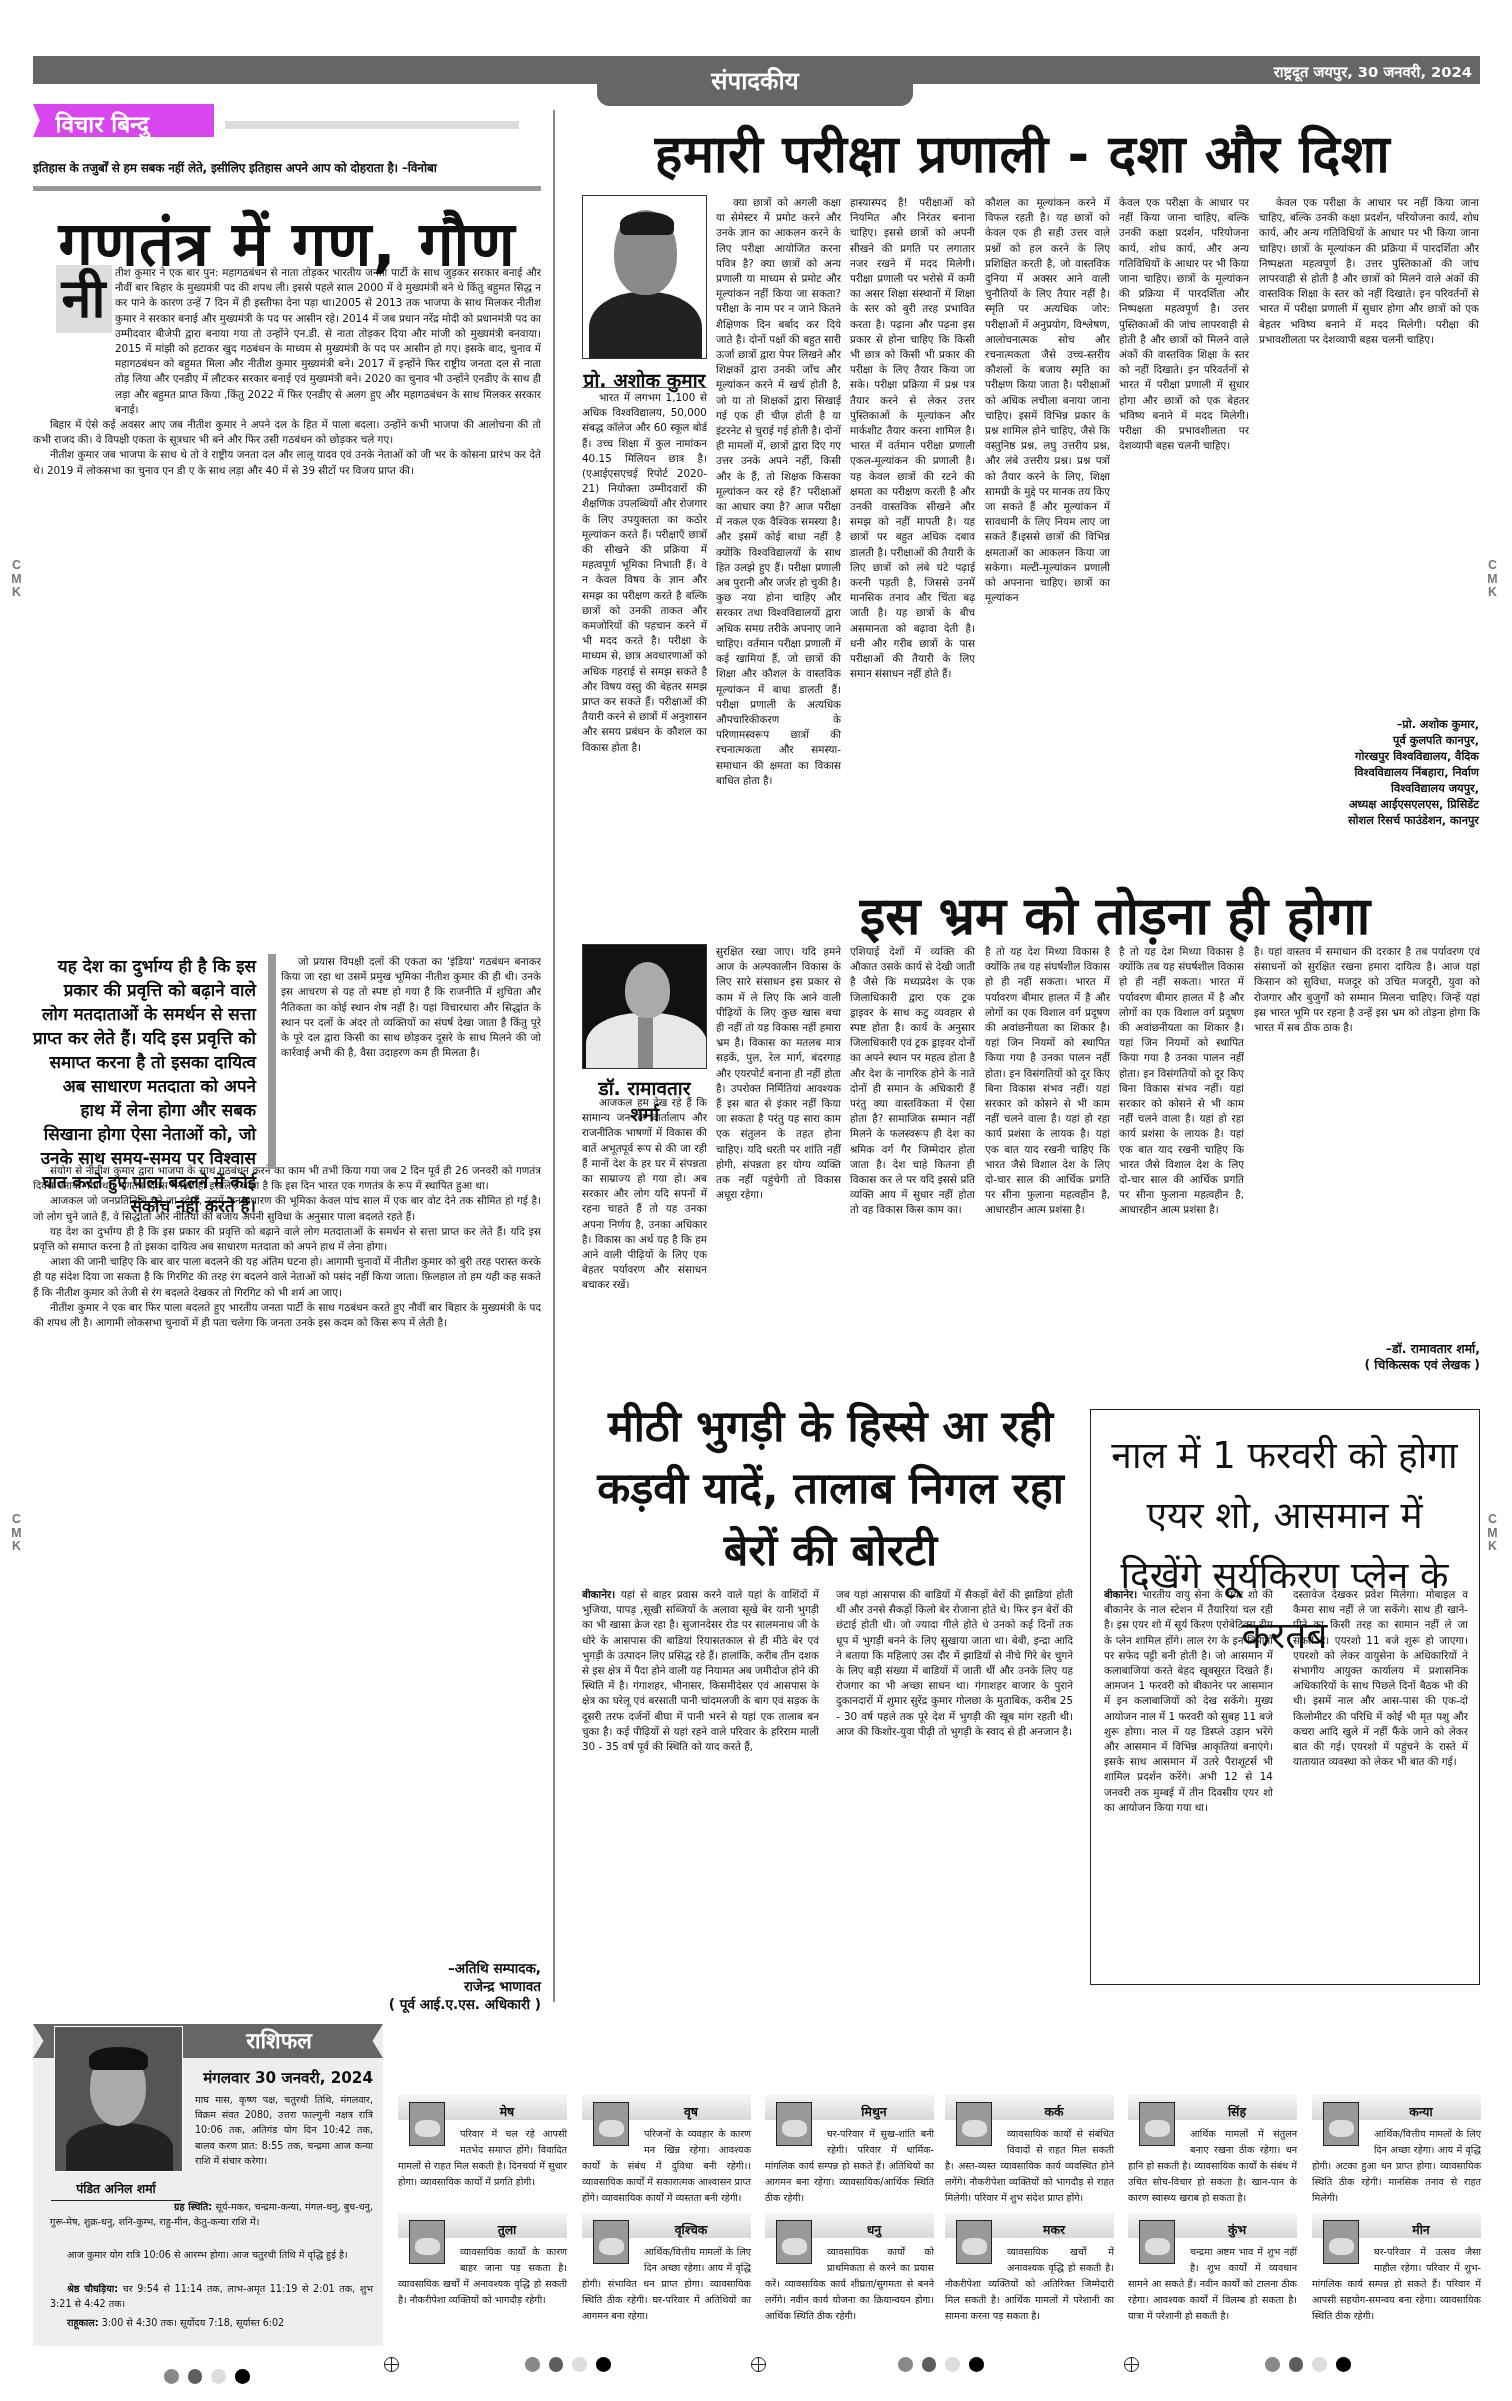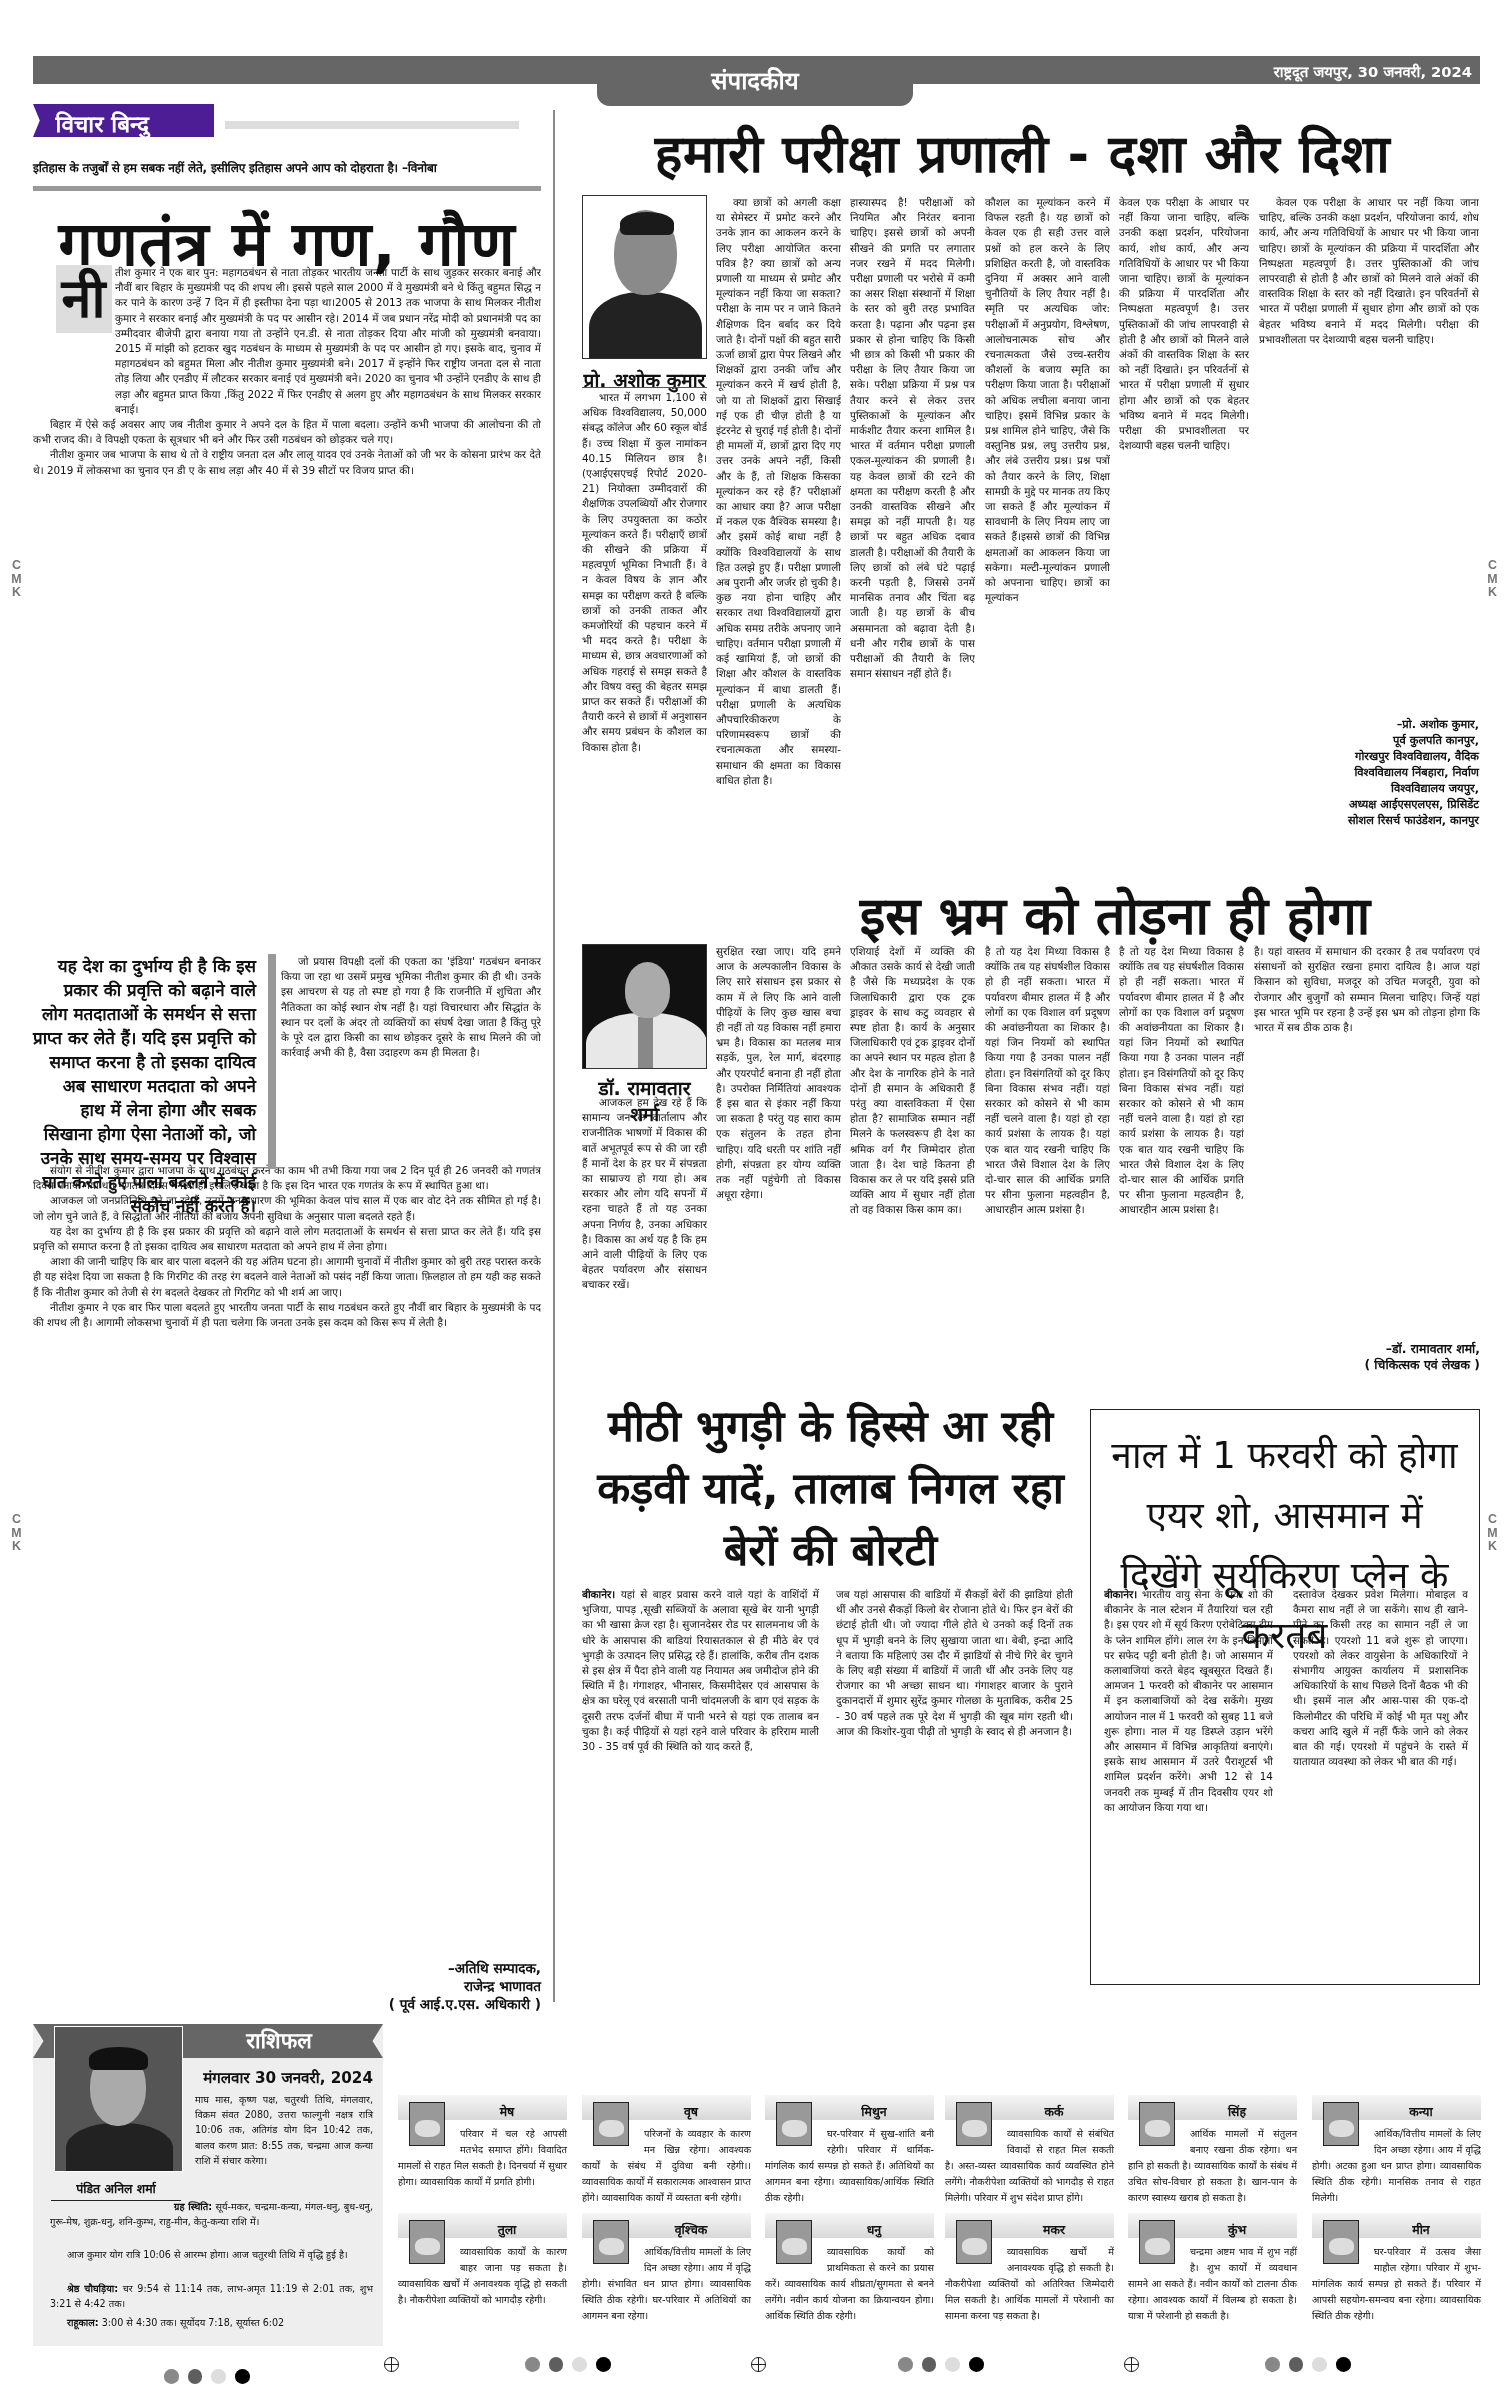--- a/index.html
+++ b/index.html
@@ -7,21 +7,21 @@
   body { position: relative; font-family: "DejaVu Sans", sans-serif; color: #111; }
 
   .topbar { position: absolute; left: 33px; top: 56px; width: 1447px; height: 28px; background: #666; }
   .topbar-tab { position: absolute; left: 597px; top: 56px; width: 316px; height: 50px; background: #666; border-radius: 0 0 12.4px 12.4px; color: #fff; font-size: 24px; font-weight: bold; text-align: center; line-height: 50px; }
   .topbar-date { position: absolute; right: 40px; top: 61px; color: #fff; font-size: 14.7px; font-weight: bold; }
 
   .reg-mark { position: absolute; font-family: "Liberation Sans", sans-serif; font-size: 12.4px; font-weight: bold; color: #777; line-height: 13.6px; text-align: center; width: 17px; }
 
   
   .left-col { position: absolute; left: 33px; top: 104px; width: 508px; }
-  .vichar-banner { position: absolute; left: 0; top: 0; width: 181px; height: 33px; background: #4c1d95; color: #fff; font-size: 22.6px; font-weight: bold; line-height: 41px; padding-left: 22.6px; clip-path: polygon(0 0,100% 0,100% 100%,0 100%,6.8px 50%); }
+  .vichar-banner { position: absolute; left: 0; top: 0; width: 181px; height: 33px; background: #d946ef; color: #fff; font-size: 22.6px; font-weight: bold; line-height: 41px; padding-left: 22.6px; clip-path: polygon(0 0,100% 0,100% 100%,0 100%,6.8px 50%); }
   .vichar-line { position: absolute; left: 192px; top: 17px; width: 294px; height: 8px; background: #ddd; }
   .quote-line { position: absolute; left: 0; top: 55px; width: 508px; font-size: 12px; font-weight: bold; white-space: nowrap; letter-spacing: -0.2px; }
   .quote-rule { position: absolute; left: 0; top: 82px; width: 508px; height: 4.5px; background: #999; }
   .main-headline1 { position: absolute; left: 0; top: 96px; width: 508px; text-align: center; font-size: 61px; font-weight: bold; letter-spacing: 1.1px; }
   .dropcap { position: absolute; left: 22.6px; top: 161px; width: 56px; height: 68px; background: #ddd; font-size: 54px; font-weight: bold; text-align: center; line-height: 67px; }
   .body-left { position: absolute; left: 0; top: 161px; width: 508px; font-size: 10.4px; line-height: 15.2px; text-align: justify; color: #111; }
   .body-left p { text-indent: 17px; }
   .pullquote { position: absolute; left: 0; top: 949px; width: 223px; font-size: 17px; font-weight: bold; line-height: 24px; text-align: right; }
   .pullquote-bar { position: absolute; left: 233px; top: 954px; width: 8px; height: 215px; background: #999; }
   .credit-left { position: absolute; right: 0; top: 1956px; text-align: right; font-size: 13.6px; font-weight: bold; line-height: 18px; }

